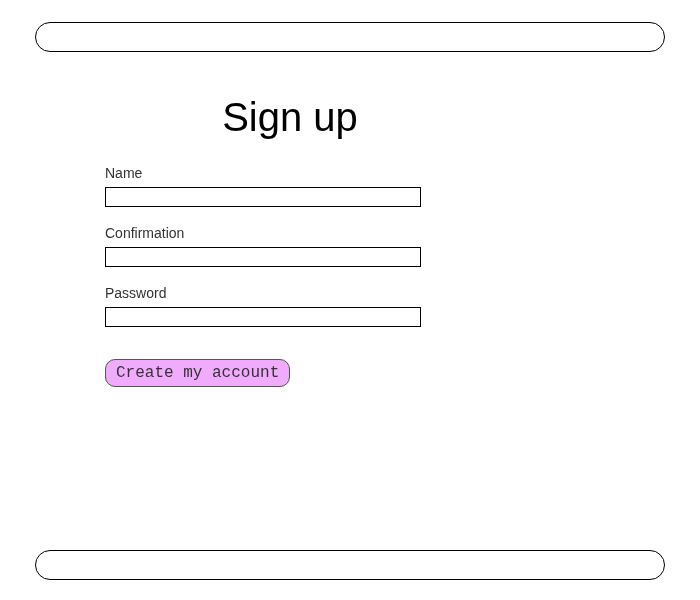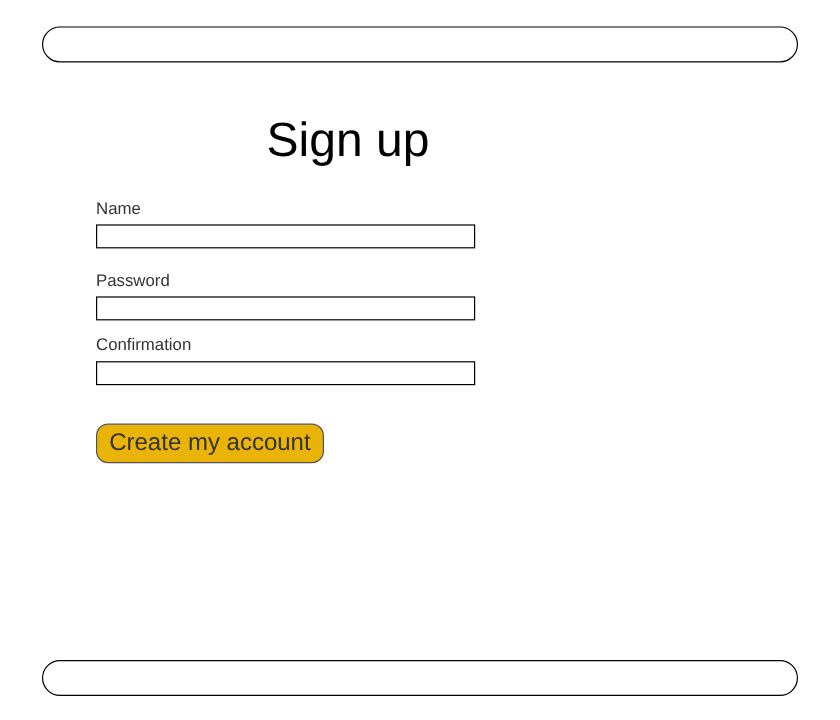--- a/index.html
+++ b/index.html
@@ -37,21 +37,21 @@
     }
     .page-title {
       text-align: center;
       font-size: 40px;
       font-weight: normal;
       margin-bottom: 25px;
       color: #000;
     }
     .form-wrap {
       width: 318px;
-      margin-left: 80px;
+      margin-left: 105px;
     }
     .form-group {
       margin-bottom: 18px;
     }
     .form-group.tight {
       margin-bottom: 12px;
     }
     label {
       display: block;
       font-size: 14px;
@@ -68,52 +68,52 @@
       font-size: 13px;
       padding: 0 3px;
       outline: none;
     }
     .submit-row {
       margin-top: 32px;
     }
     .submit-btn {
       display: inline-block;
       padding: 4px 10px;
-      font-size: 20px;
+      font-size: 16px;
       color: #333;
-      background: #eab308;
+      background: #f0abfc;
       border: 1.5px solid #555;
       border-radius: 10px;
       cursor: pointer;
-      font-family: Liberation Sans, sans-serif;
+      font-family: Liberation Mono, monospace;
     }
   </style>
 </head>
 <body>
 
 <div class="top-bar"></div>
 
 <div class="content">
   <h1 class="page-title">Sign up</h1>
 
   <div class="form-wrap">
 
     <div class="form-group">
       <label>Name</label>
       <input type="text" value="" style="">
     </div>
 
 
-    <div class="form-group tight">
-      <label>Password</label>
+    <div class="form-group">
+      <label>Confirmation</label>
       <input type="password" value="" style="">
     </div>
 
-    <div class="form-group">
-      <label>Confirmation</label>
+    <div class="form-group tight">
+      <label>Password</label>
       <input type="password" value="" style="">
     </div>
 
     <div class="submit-row">
       <button class="submit-btn">Create my account</button>
     </div>
 
   </div>
 </div>
 

